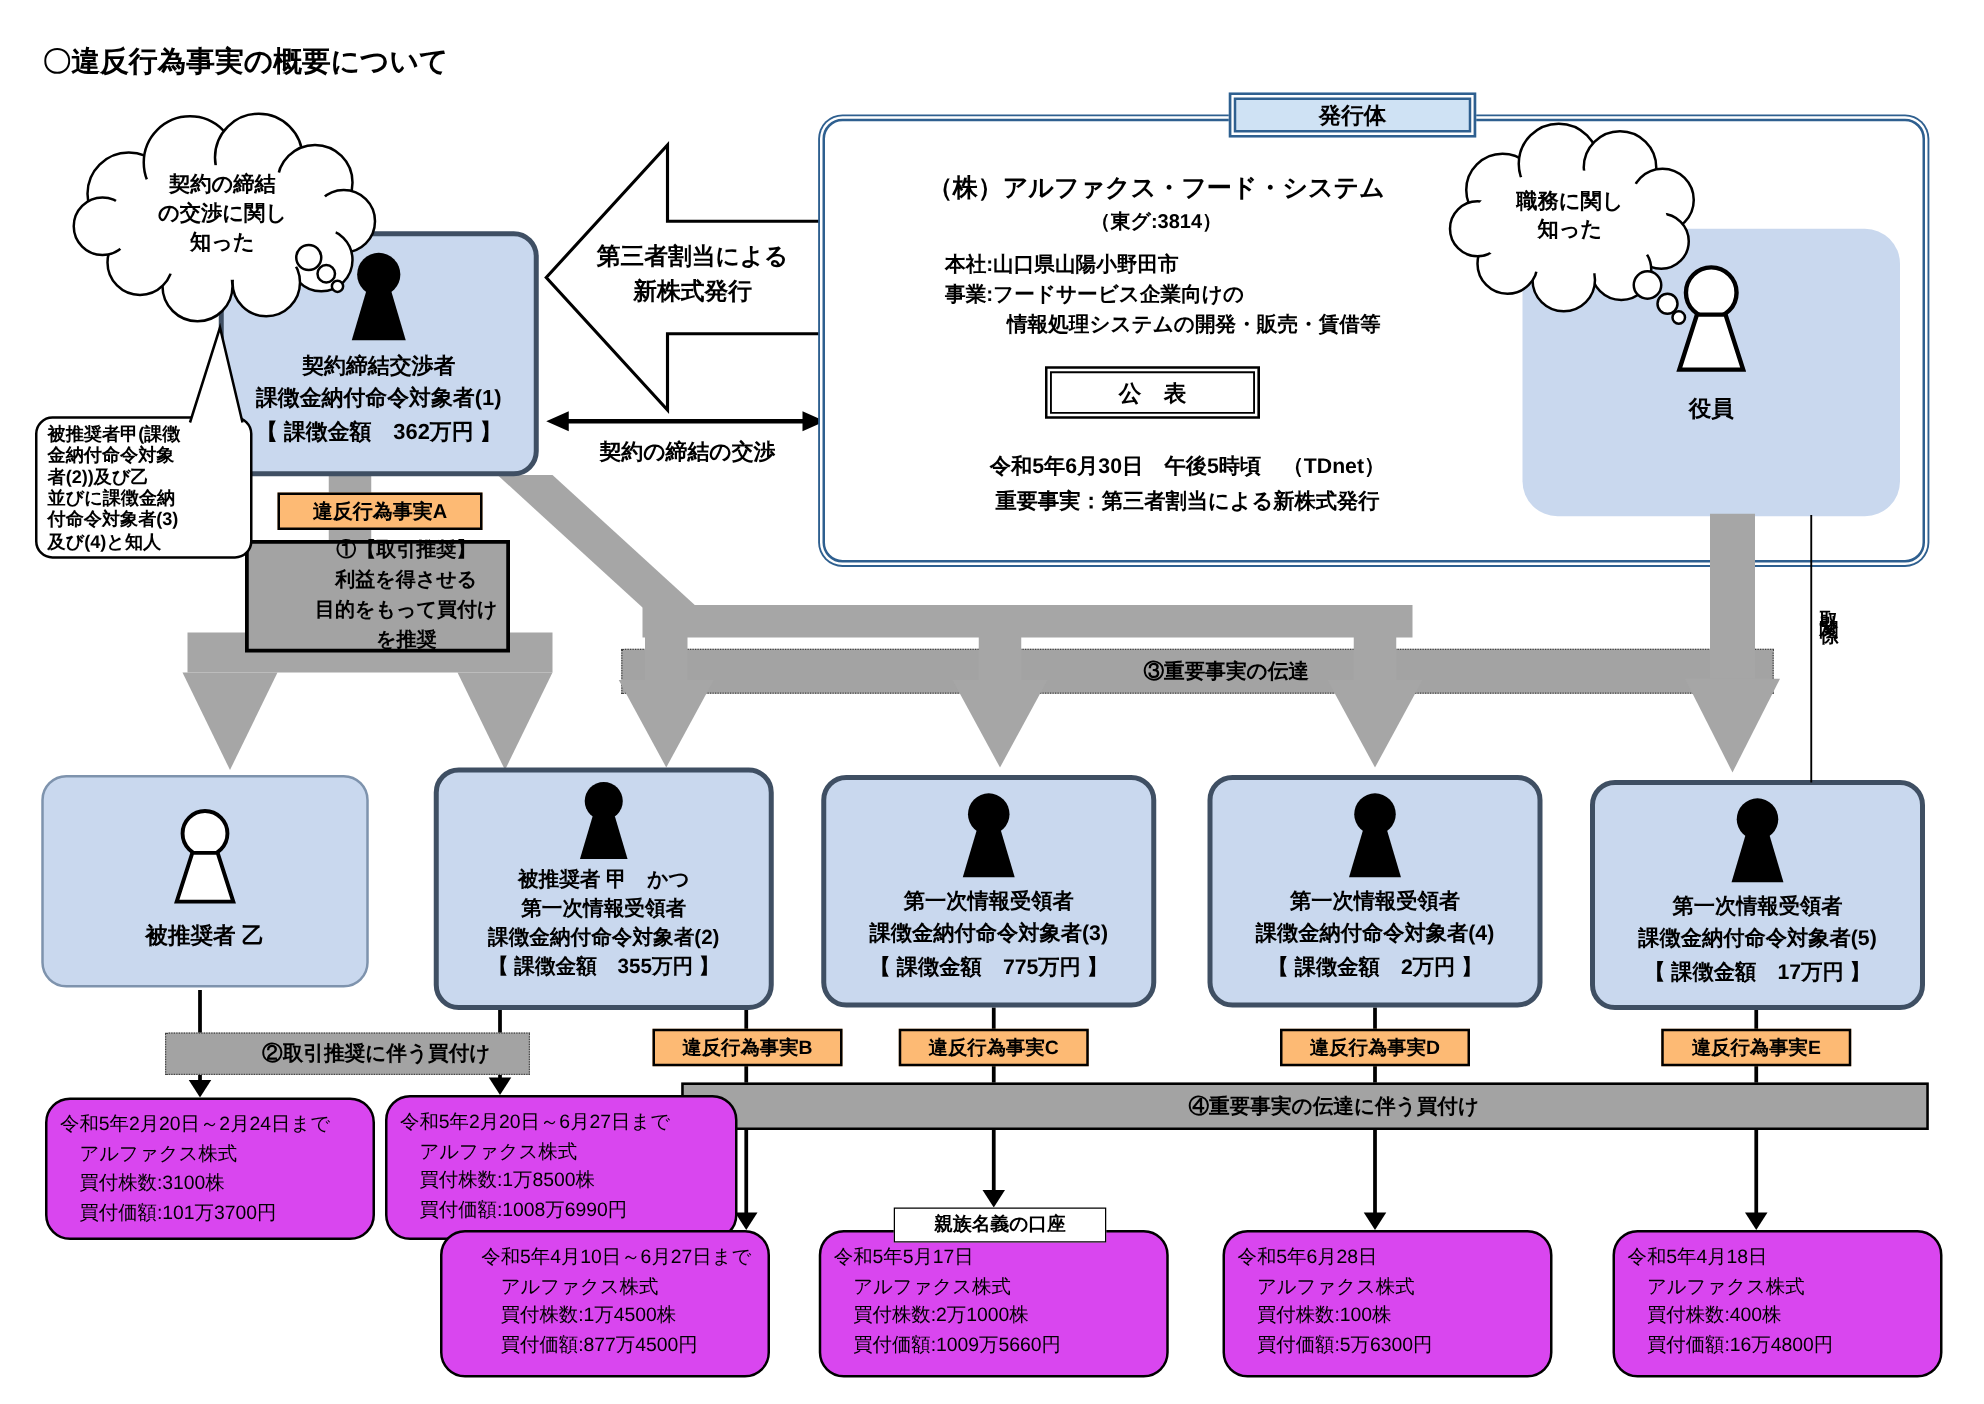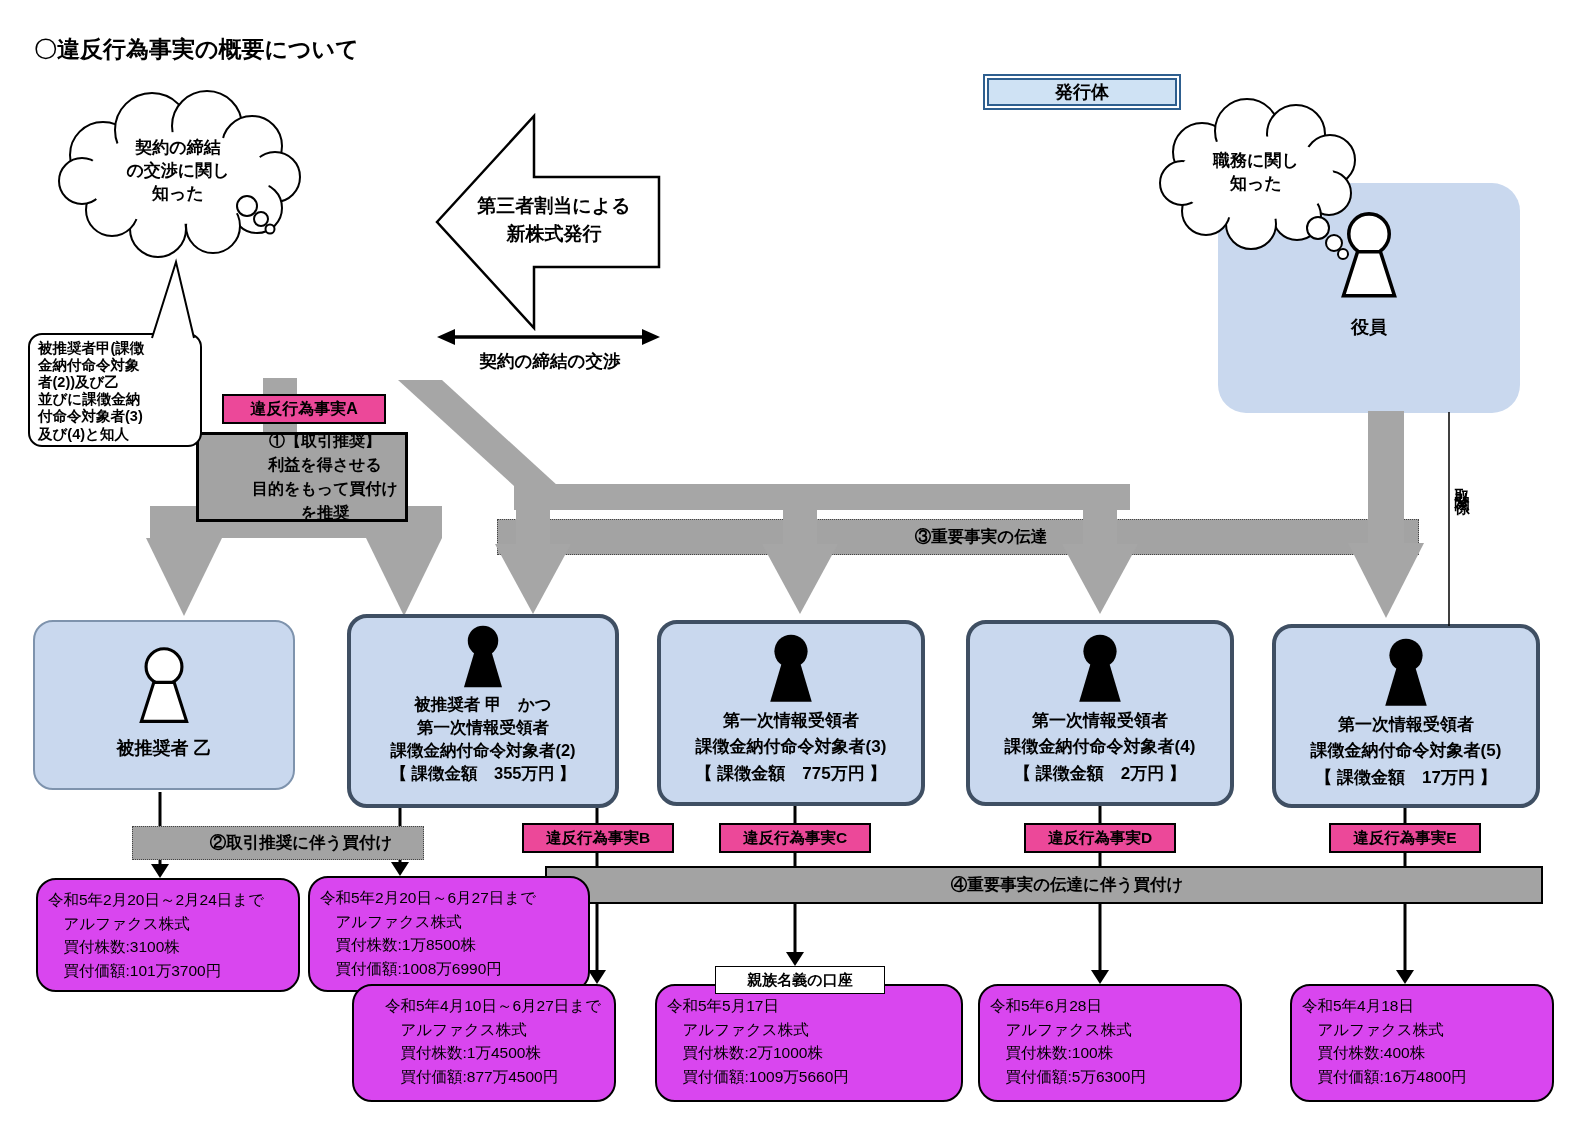--- a/index.html
+++ b/index.html
@@ -8,21 +8,21 @@
   .abs{position:absolute;box-sizing:border-box;}
   .z1{z-index:1}.z2{z-index:2}.z3{z-index:3}.z4{z-index:4}.z5{z-index:5}.z6{z-index:6}.z7{z-index:7}
   .ml{white-space:pre-line;}
   .ctr{text-align:center;}
   .pbox{background:#c9d8ee;border:4px solid #3f4f63;border-radius:20px;display:flex;
         flex-direction:column;align-items:center;}
   .pbox .lbl{font-weight:600;}
   .band{background:#a3a3a3;display:flex;align-items:center;justify-content:center;font-weight:600;padding-left:46px;}
   .dotted{border:1.5px dotted #444;}
   .solidb{border:2px solid #000;}
-  .tag{background:#ec4899;border:2px solid #000;display:flex;align-items:center;justify-content:center;
+  .tag{background:#fdba74;border:2px solid #000;display:flex;align-items:center;justify-content:center;
        font-size:15.5px;font-weight:600;}
   .buybox{background:#d946ef;border:2.5px solid #000;border-radius:20px;padding:8px 10px;
           font-size:15.5px;line-height:1.52;}
   .cloudtxt{font-size:17px;line-height:1.35;font-weight:600;}
   svg{display:block;}
 </style>
 </head>
 <body>
 
 <div id="stage">
@@ -68,30 +68,51 @@
     <polygon points="437,222 534,116 534,177 659,177 659,267 534,267 534,328" fill="#fff" stroke="#000" stroke-width="2.5"></polygon>
     <g>
       <line x1="450" y1="337" x2="648" y2="337" stroke="#000" stroke-width="3.5"></line>
       <polygon points="437,337 455,329 455,345" fill="#000"></polygon>
       <polygon points="660,337 642,329 642,345" fill="#000"></polygon>
     </g>
   </svg>
 
   <div class="abs z4" style="left:34px;top:34px;font-size:23px;font-weight:700;">〇違反行為事実の概要について</div>
 
+  <div class="abs z4 pbox" style="left:175px;top:185px;width:256px;height:196px;padding-top:12px;">
+    <svg width="72" height="76" viewBox="0 0 100 104">
+      <circle cx="50" cy="25" r="24" fill="#000"></circle>
+      <polygon points="36,44 64,44 80,98 20,98" fill="#000"></polygon>
+    </svg>
+    <div class="lbl ml ctr" style="font-size:17.5px;line-height:1.5;margin-top:2px;">契約締結交渉者
+課徴金納付命令対象者(1)
+【 課徴金額　362万円 】</div>
+  </div>
 
   <div class="abs z4 tag" style="left:222px;top:394px;width:164px;height:30px;border-width:2.5px;font-size:16px;">違反行為事実A</div>
   <div class="abs z4 band ml ctr" style="left:196px;top:432px;width:212px;height:90px;border:3px solid #000;font-size:16px;line-height:1.5;">①【取引推奨】
 利益を得させる
 目的をもって買付けを推奨</div>
 
   <div class="abs z4 ml ctr" style="left:448px;top:192px;width:212px;font-size:19px;font-weight:700;line-height:1.45;">第三者割当による
 新株式発行</div>
   <div class="abs z4 ctr" style="left:440px;top:349px;width:220px;font-size:17.5px;font-weight:700;">契約の締結の交渉</div>
 
+  <div class="abs z4" style="left:658px;top:95px;width:882px;height:355px;background:#fff;
+       border:2.5px solid #2e5f8f;border-radius:16px;box-shadow:0 0 0 2px #fff,0 0 0 3.5px #2e5f8f;">
+    <div class="abs ctr" style="left:40px;top:40px;width:450px;font-size:20px;font-weight:700;">（株）アルファクス・フード・システム</div>
+    <div class="abs ctr" style="left:40px;top:70px;width:450px;font-size:16px;font-weight:600;">（東グ:3814）</div>
+    <div class="abs" style="left:96px;top:104px;font-size:16.5px;font-weight:600;">本社:山口県山陽小野田市</div>
+    <div class="abs ml" style="left:96px;top:128px;font-size:16.5px;font-weight:600;line-height:1.45;">事業:フードサービス企業向けの
+　　　情報処理システムの開発・販売・賃借等</div>
+    <div class="abs ctr" style="left:176px;top:196px;width:172px;height:42px;border:2px solid #000;
+         box-shadow:inset 0 0 0 2px #fff,inset 0 0 0 3.5px #000;font-size:18px;font-weight:700;line-height:40px;">公　表</div>
+    <div class="abs ctr" style="left:30px;top:264px;width:520px;font-size:17px;font-weight:700;">令和5年6月30日　午後5時頃　（TDnet）</div>
+    <div class="abs ctr" style="left:30px;top:292px;width:520px;font-size:17px;font-weight:700;">重要事実：第三者割当による新株式発行</div>
+  </div>
 
   <div class="abs z4" style="left:1218px;top:183px;width:302px;height:230px;background:#c9d8ee;border-radius:28px;
        display:flex;flex-direction:column;align-items:center;">
     <svg style="margin-top:28px;" width="88" height="92" viewBox="0 0 100 104">
       <circle cx="50" cy="26" r="23" fill="#fff" stroke="#000" stroke-width="4"></circle>
       <polygon points="37,46 63,46 79,96 21,96" fill="#fff" stroke="#000" stroke-width="4"></polygon>
     </svg>
     <div style="margin-top:12px;font-size:18px;font-weight:700;">役員</div>
   </div>
 
@@ -154,21 +175,21 @@
 　買付株数:3100株
 　買付価額:101万3700円</div>
   <div class="abs z4 buybox ml" style="left:308px;top:876px;width:282px;height:116px;">令和5年2月20日～6月27日まで
 　アルファクス株式
 　買付株数:1万8500株
 　買付価額:1008万6990円</div>
   <div class="abs z4 buybox ml" style="left:352px;top:984px;width:264px;height:118px;padding-left:31px;">令和5年4月10日～6月27日まで
 　アルファクス株式
 　買付株数:1万4500株
 　買付価額:877万4500円</div>
-  <div class="abs z4 buybox ml" style="left:655px;top:984px;width:308px;height:118px;">令和5年5月17日
+  <div class="abs z4 buybox ml" style="left:655px;top:984px;width:280px;height:118px;">令和5年5月17日
 　アルファクス株式
 　買付株数:2万1000株
 　買付価額:1009万5660円</div>
   <div class="abs z4 buybox ml" style="left:978px;top:984px;width:264px;height:118px;">令和5年6月28日
 　アルファクス株式
 　買付株数:100株
 　買付価額:5万6300円</div>
   <div class="abs z4 buybox ml" style="left:1290px;top:984px;width:264px;height:118px;">令和5年4月18日
 　アルファクス株式
 　買付株数:400株

